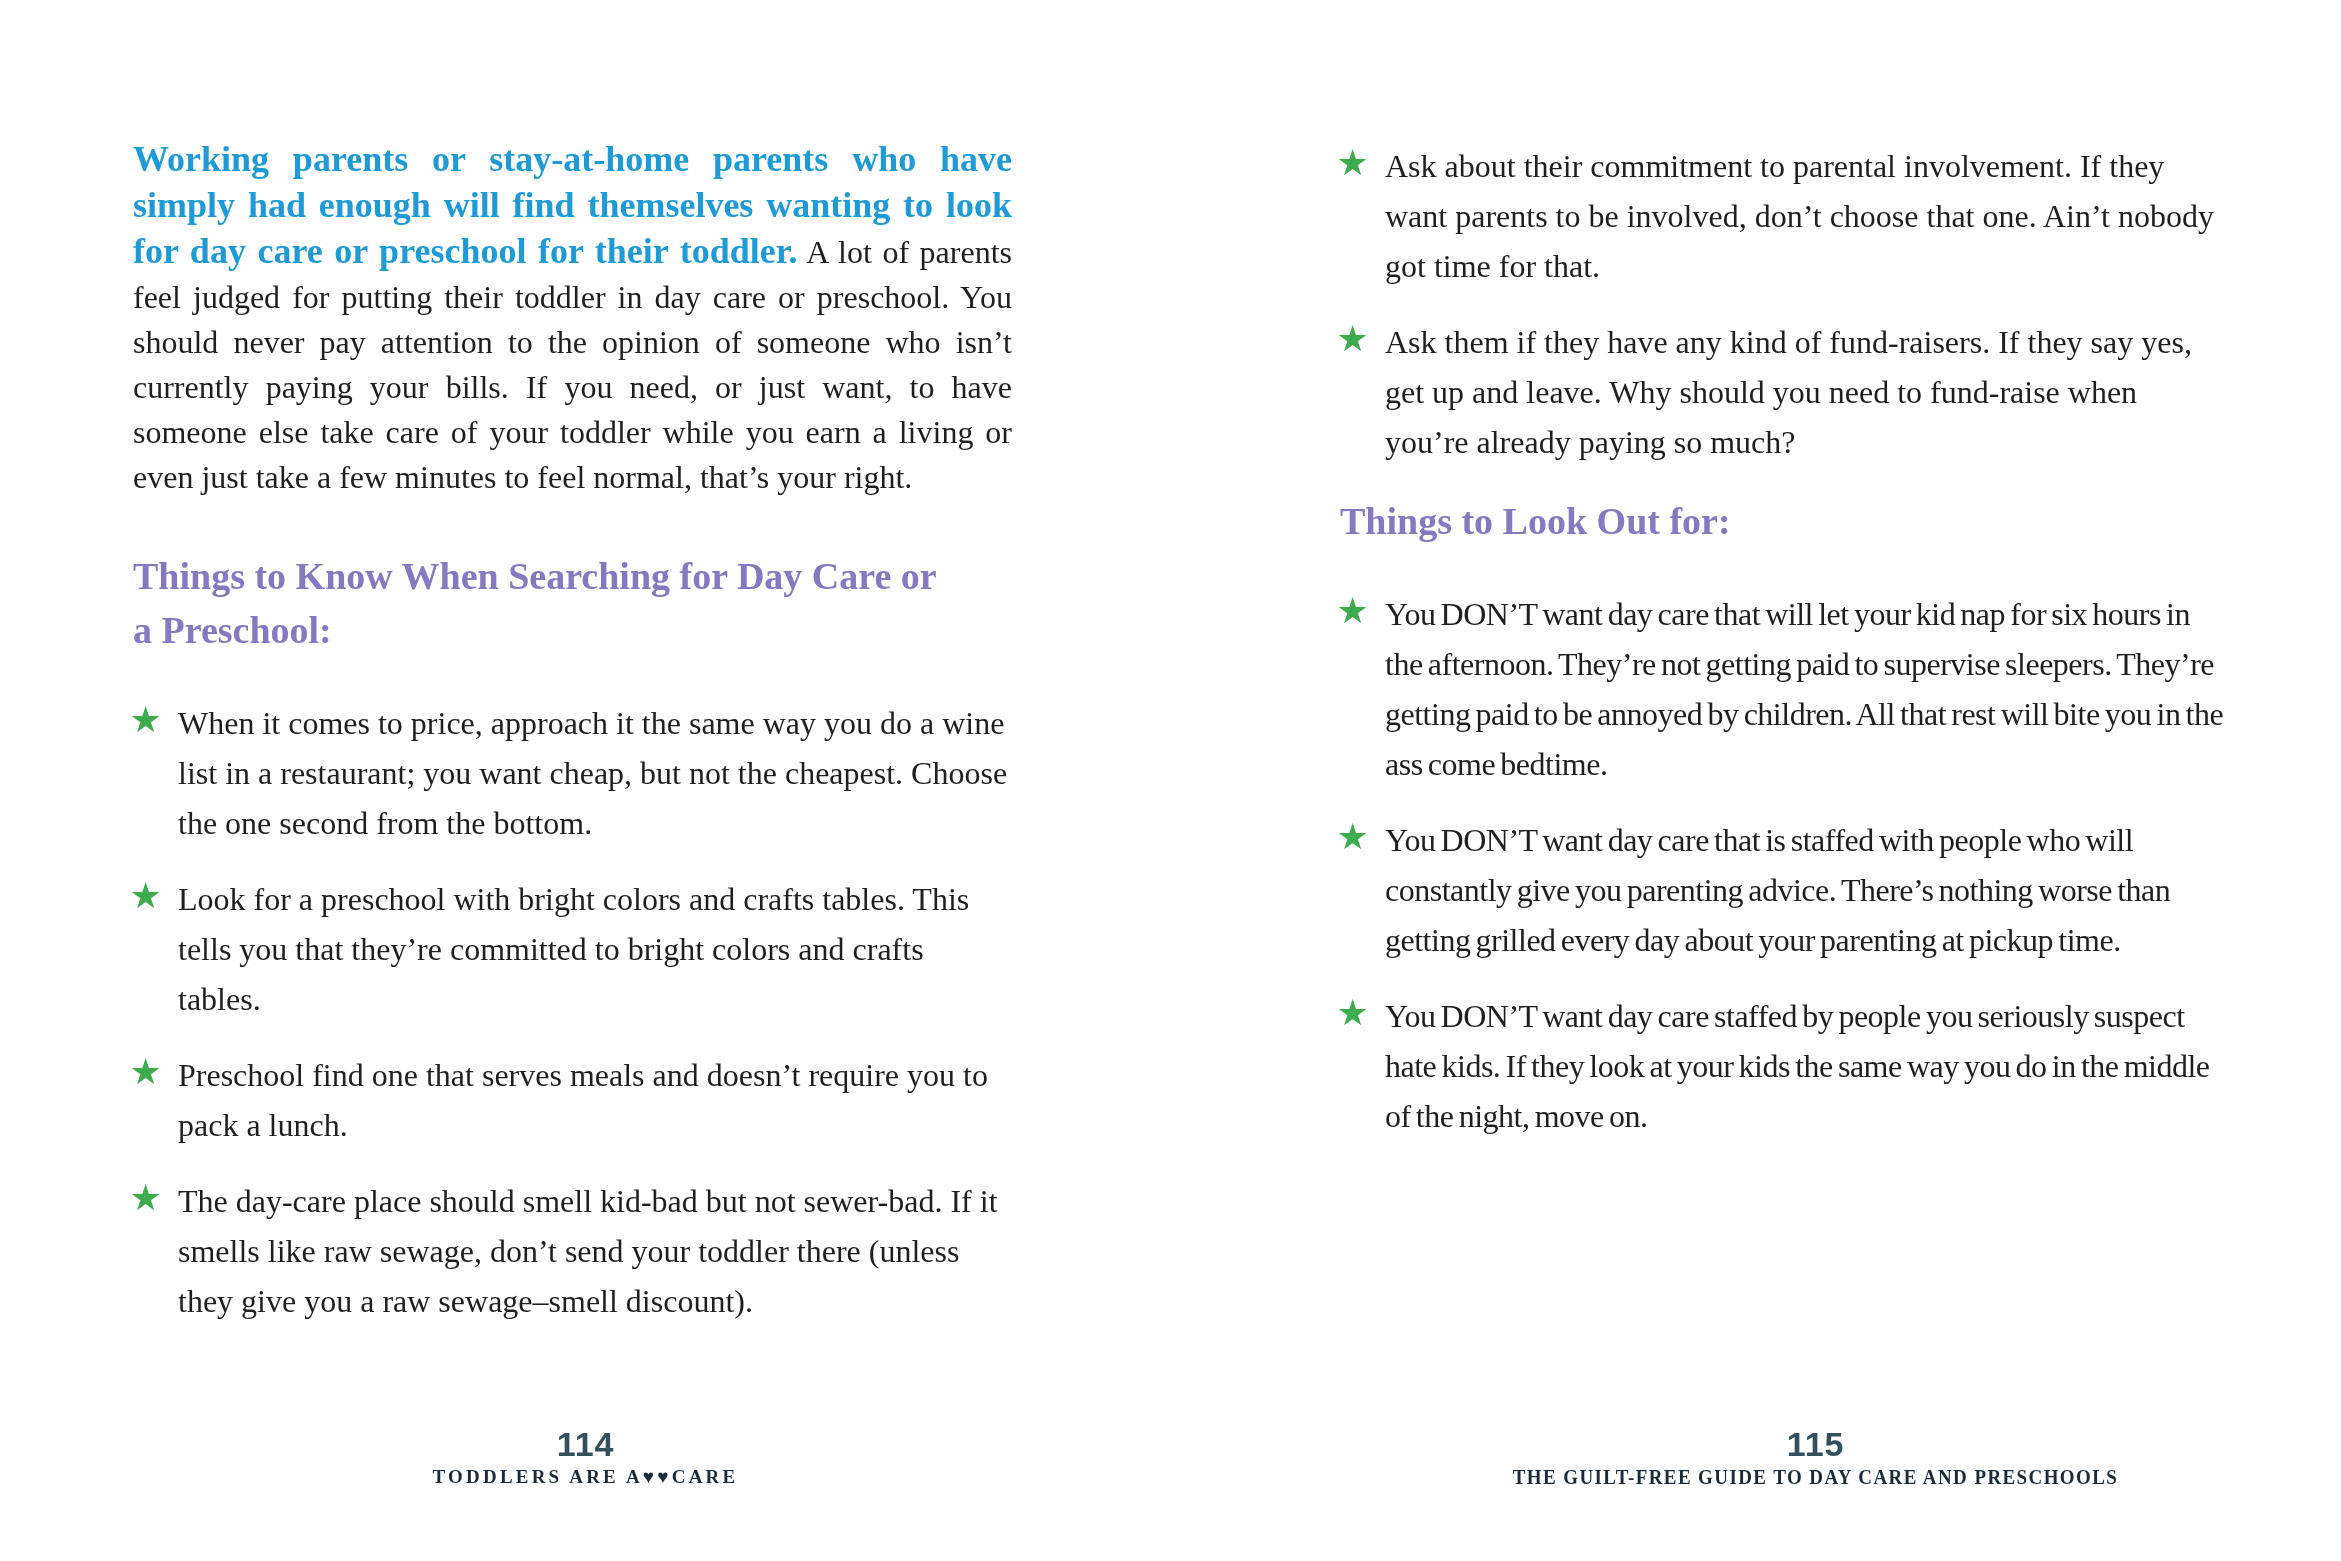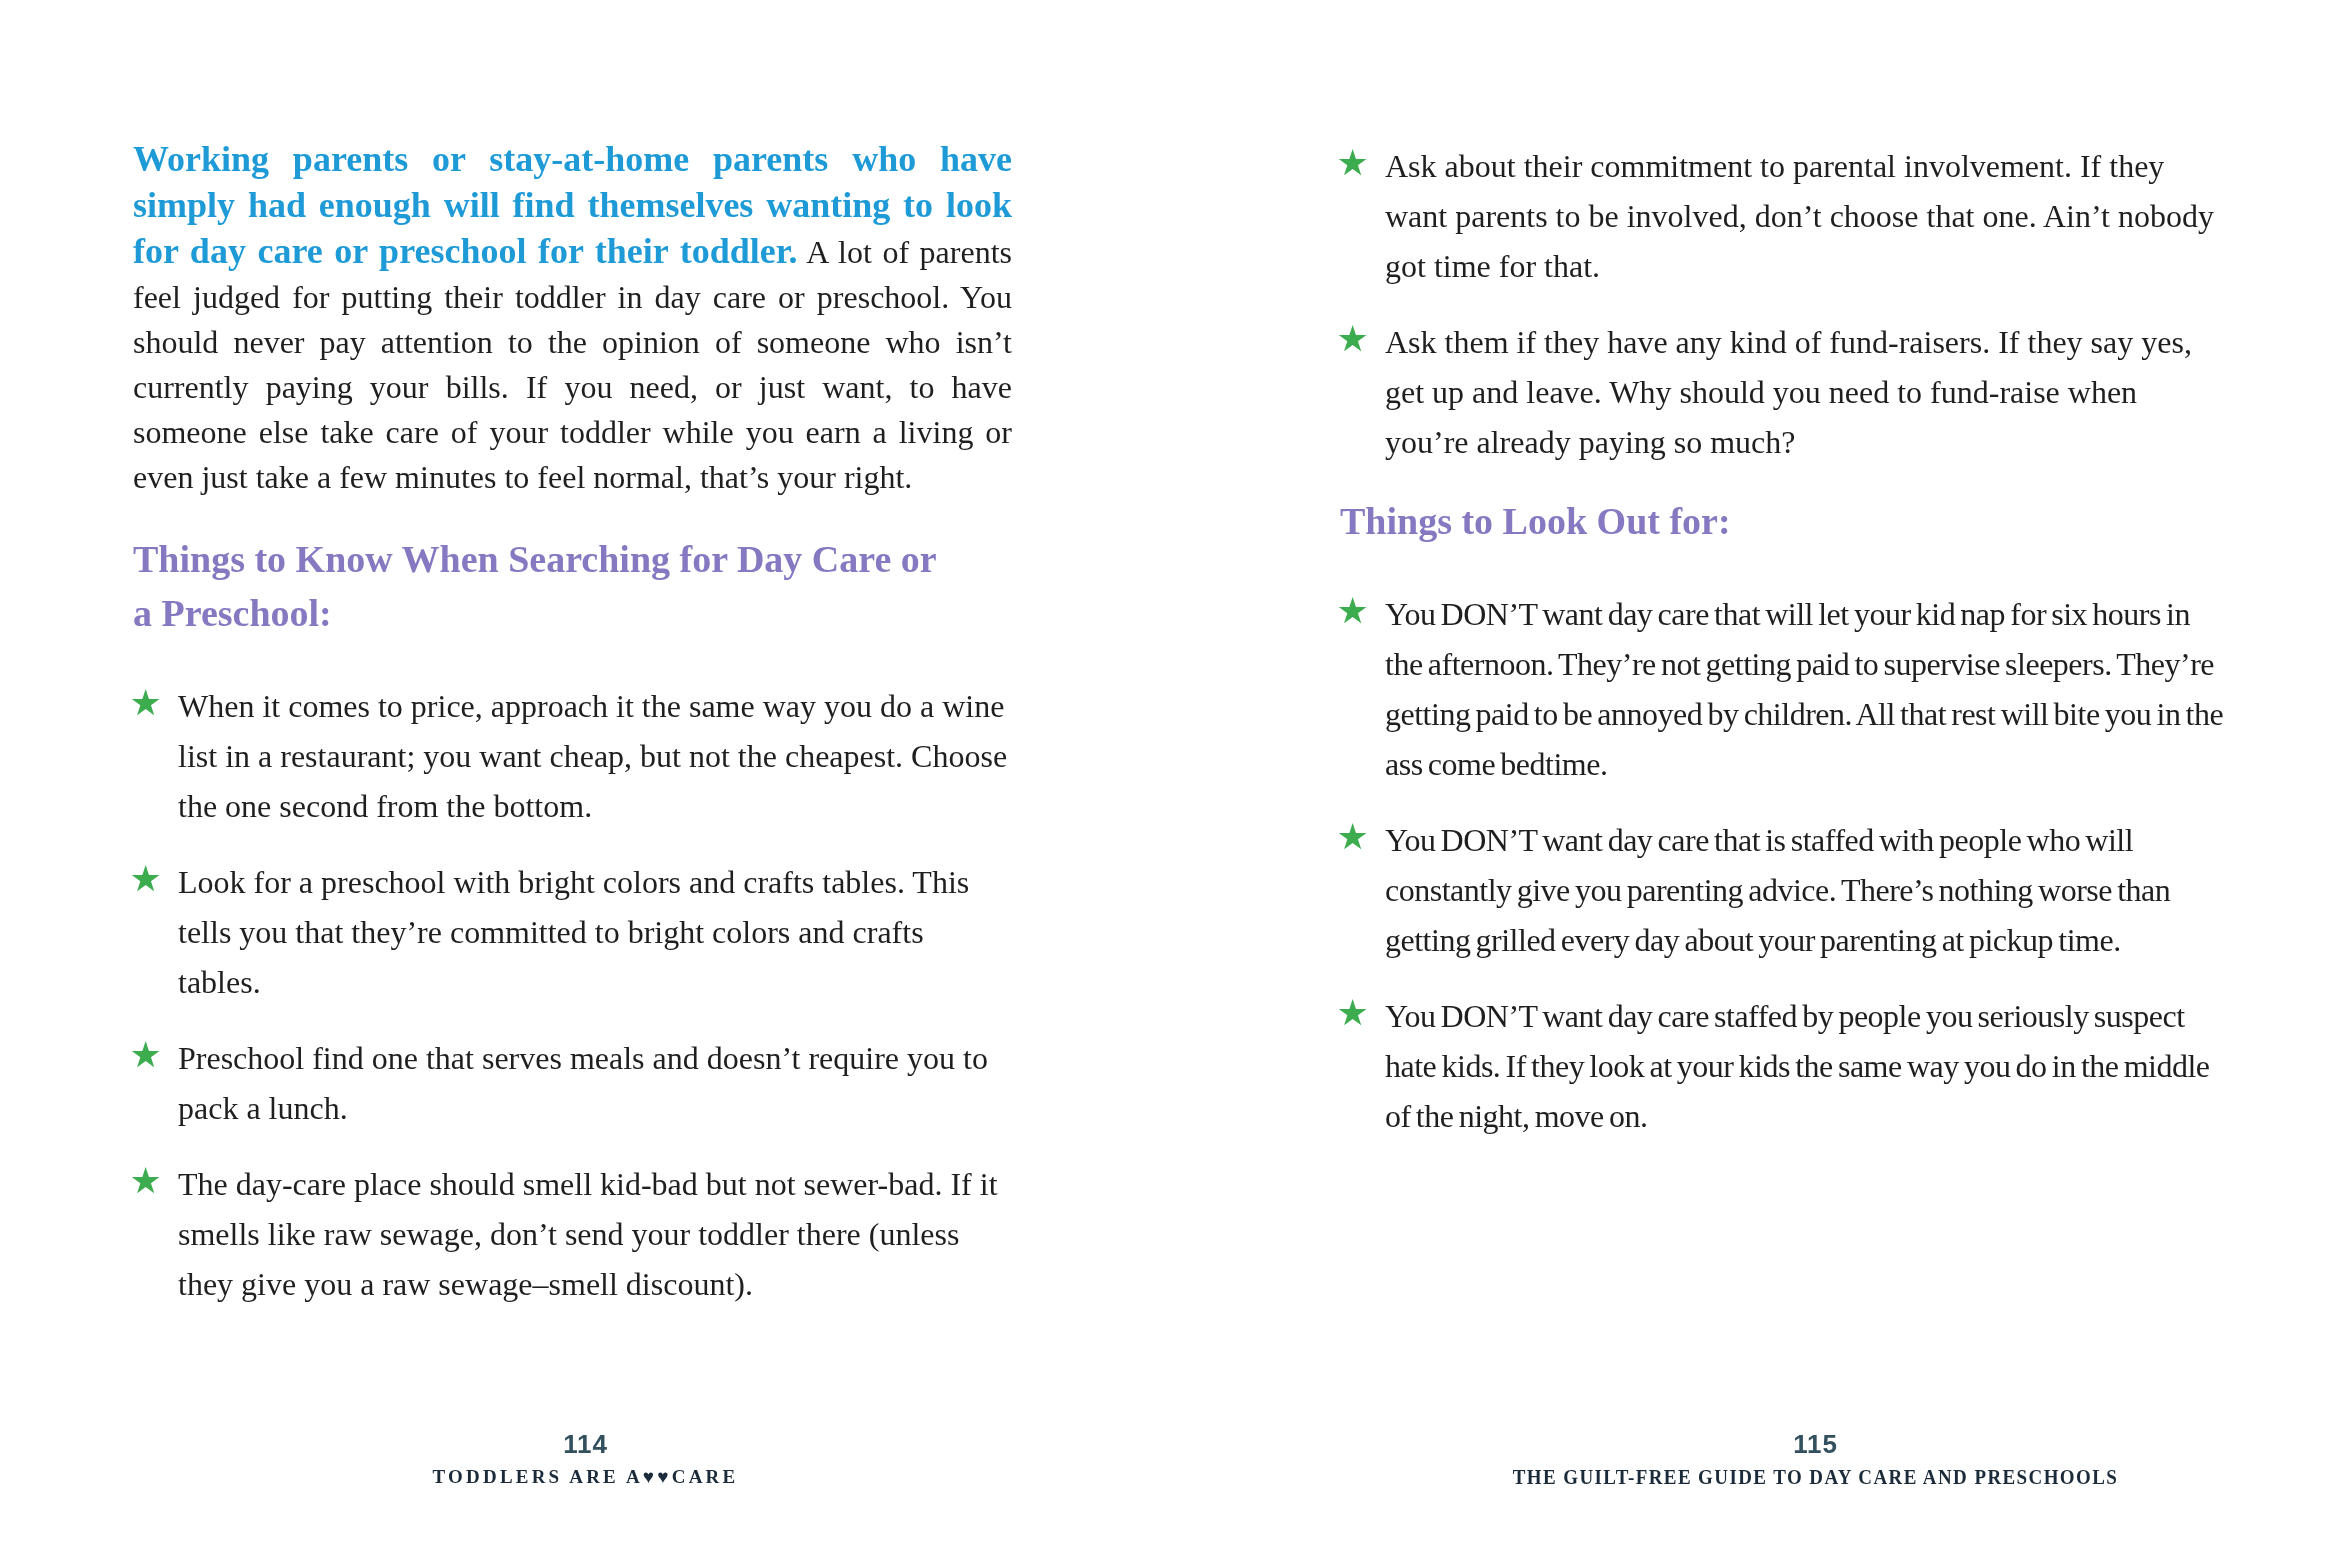--- a/index.html
+++ b/index.html
@@ -30,21 +30,21 @@
     font-size: 36px;
   }
 
   
   .heading {
     color: #8678c1;
     font-weight: 700;
     font-size: 38px;
     line-height: 54px;
   }
-  .page-left .heading { margin-top: 32px; max-width: 821px; }
+  .page-left .heading { margin-top: 49px; max-width: 821px; }
   .page-right .heading { margin-top: 27px; }
 
   
   .bullets { list-style: none; }
   .page-left .bullets { margin-top: 41px; }
   .page-right .bullets-top { margin-top: 3.6px; }
   .page-right .bullets-bottom { margin-top: 41px; }
   .bullets li {
     position: relative;
     padding-left: 45px;
@@ -72,21 +72,21 @@
     position: absolute;
     top: 1430px;
     width: 1171px;
     text-align: center;
   }
   .footer-left  { left: 0; }
   .footer-right { left: 1230px; }
   .pnum {
     font-family: "Liberation Sans", "DejaVu Sans", sans-serif;
     font-weight: 700;
-    font-size: 26px;
+    font-size: 34px;
     line-height: 29px;
     color: #33505f;
     letter-spacing: 0.9px;
   }
   .ptitle {
     margin-top: 7.2px;
     font-size: 19px;
     line-height: 21.6px;
     color: #1c2b39;
     letter-spacing: 3.2px;

